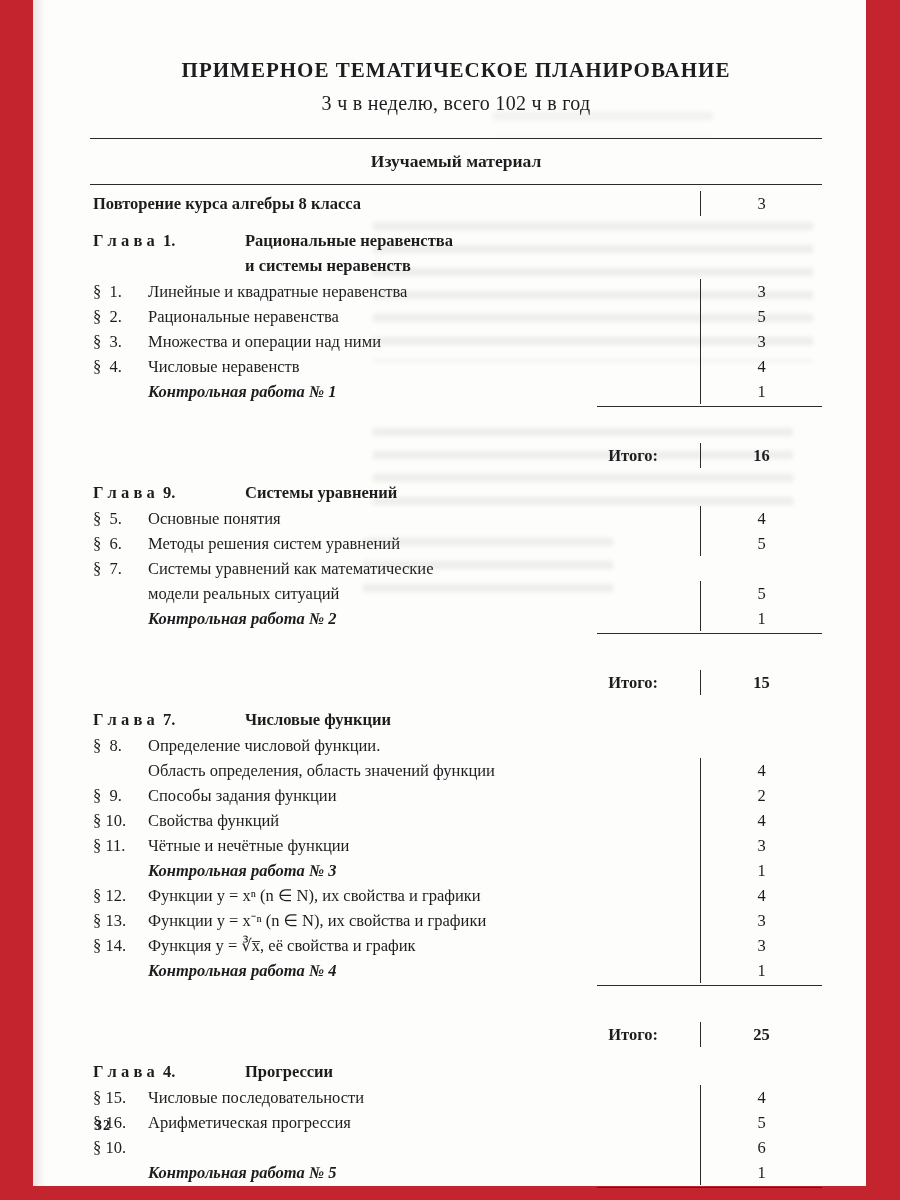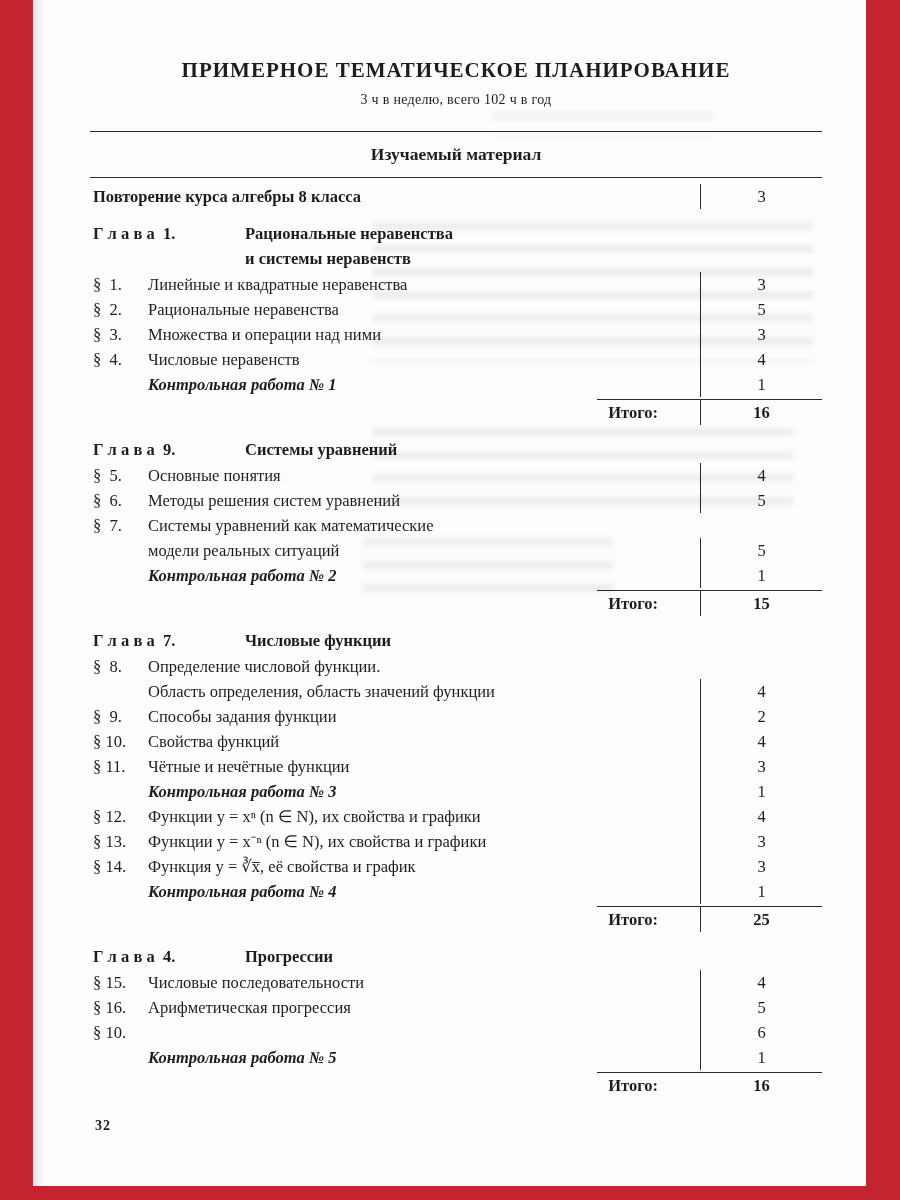--- a/index.html
+++ b/index.html
@@ -39,21 +39,21 @@
   }
   
   .heading { padding-top: 58px; text-align: center; }
   .title {
     font-size: 21px;
     font-weight: 700;
     letter-spacing: 1px;
   }
   .subtitle {
     margin-top: 9px;
-    font-size: 14px;
+    font-size: 20px;
     letter-spacing: .3px;
   }
   
   .table {
     margin-top: 23px;
     border-top: 1.8px solid #2b2b2b;
   }
   .thead {
     display: flex;
     align-items: stretch;
@@ -113,21 +113,21 @@
     padding-left: 55px;
     font-weight: 700;
     font-style: italic;
   }
   .total-label {
     text-align: right;
     padding-right: 36px;
     font-weight: 700;
   }
   .row.total .cell-hours { font-weight: 700; }
-  .row.total { margin-bottom: 3px; }
+  .row.total { margin-bottom: 3px; margin-top: 36px; }
   .rule-row { display: flex; margin-top: 2px; }
   .rule-gap { flex: 1; }
   .rule-line { width: 103px; border-top: 1.6px solid #2b2b2b; }
   .rule-hours {
     width: 121px;
     border-top: 1.6px solid #2b2b2b;
     border-left: 1.5px solid #2b2b2b;
   }
   
   .page-num {

